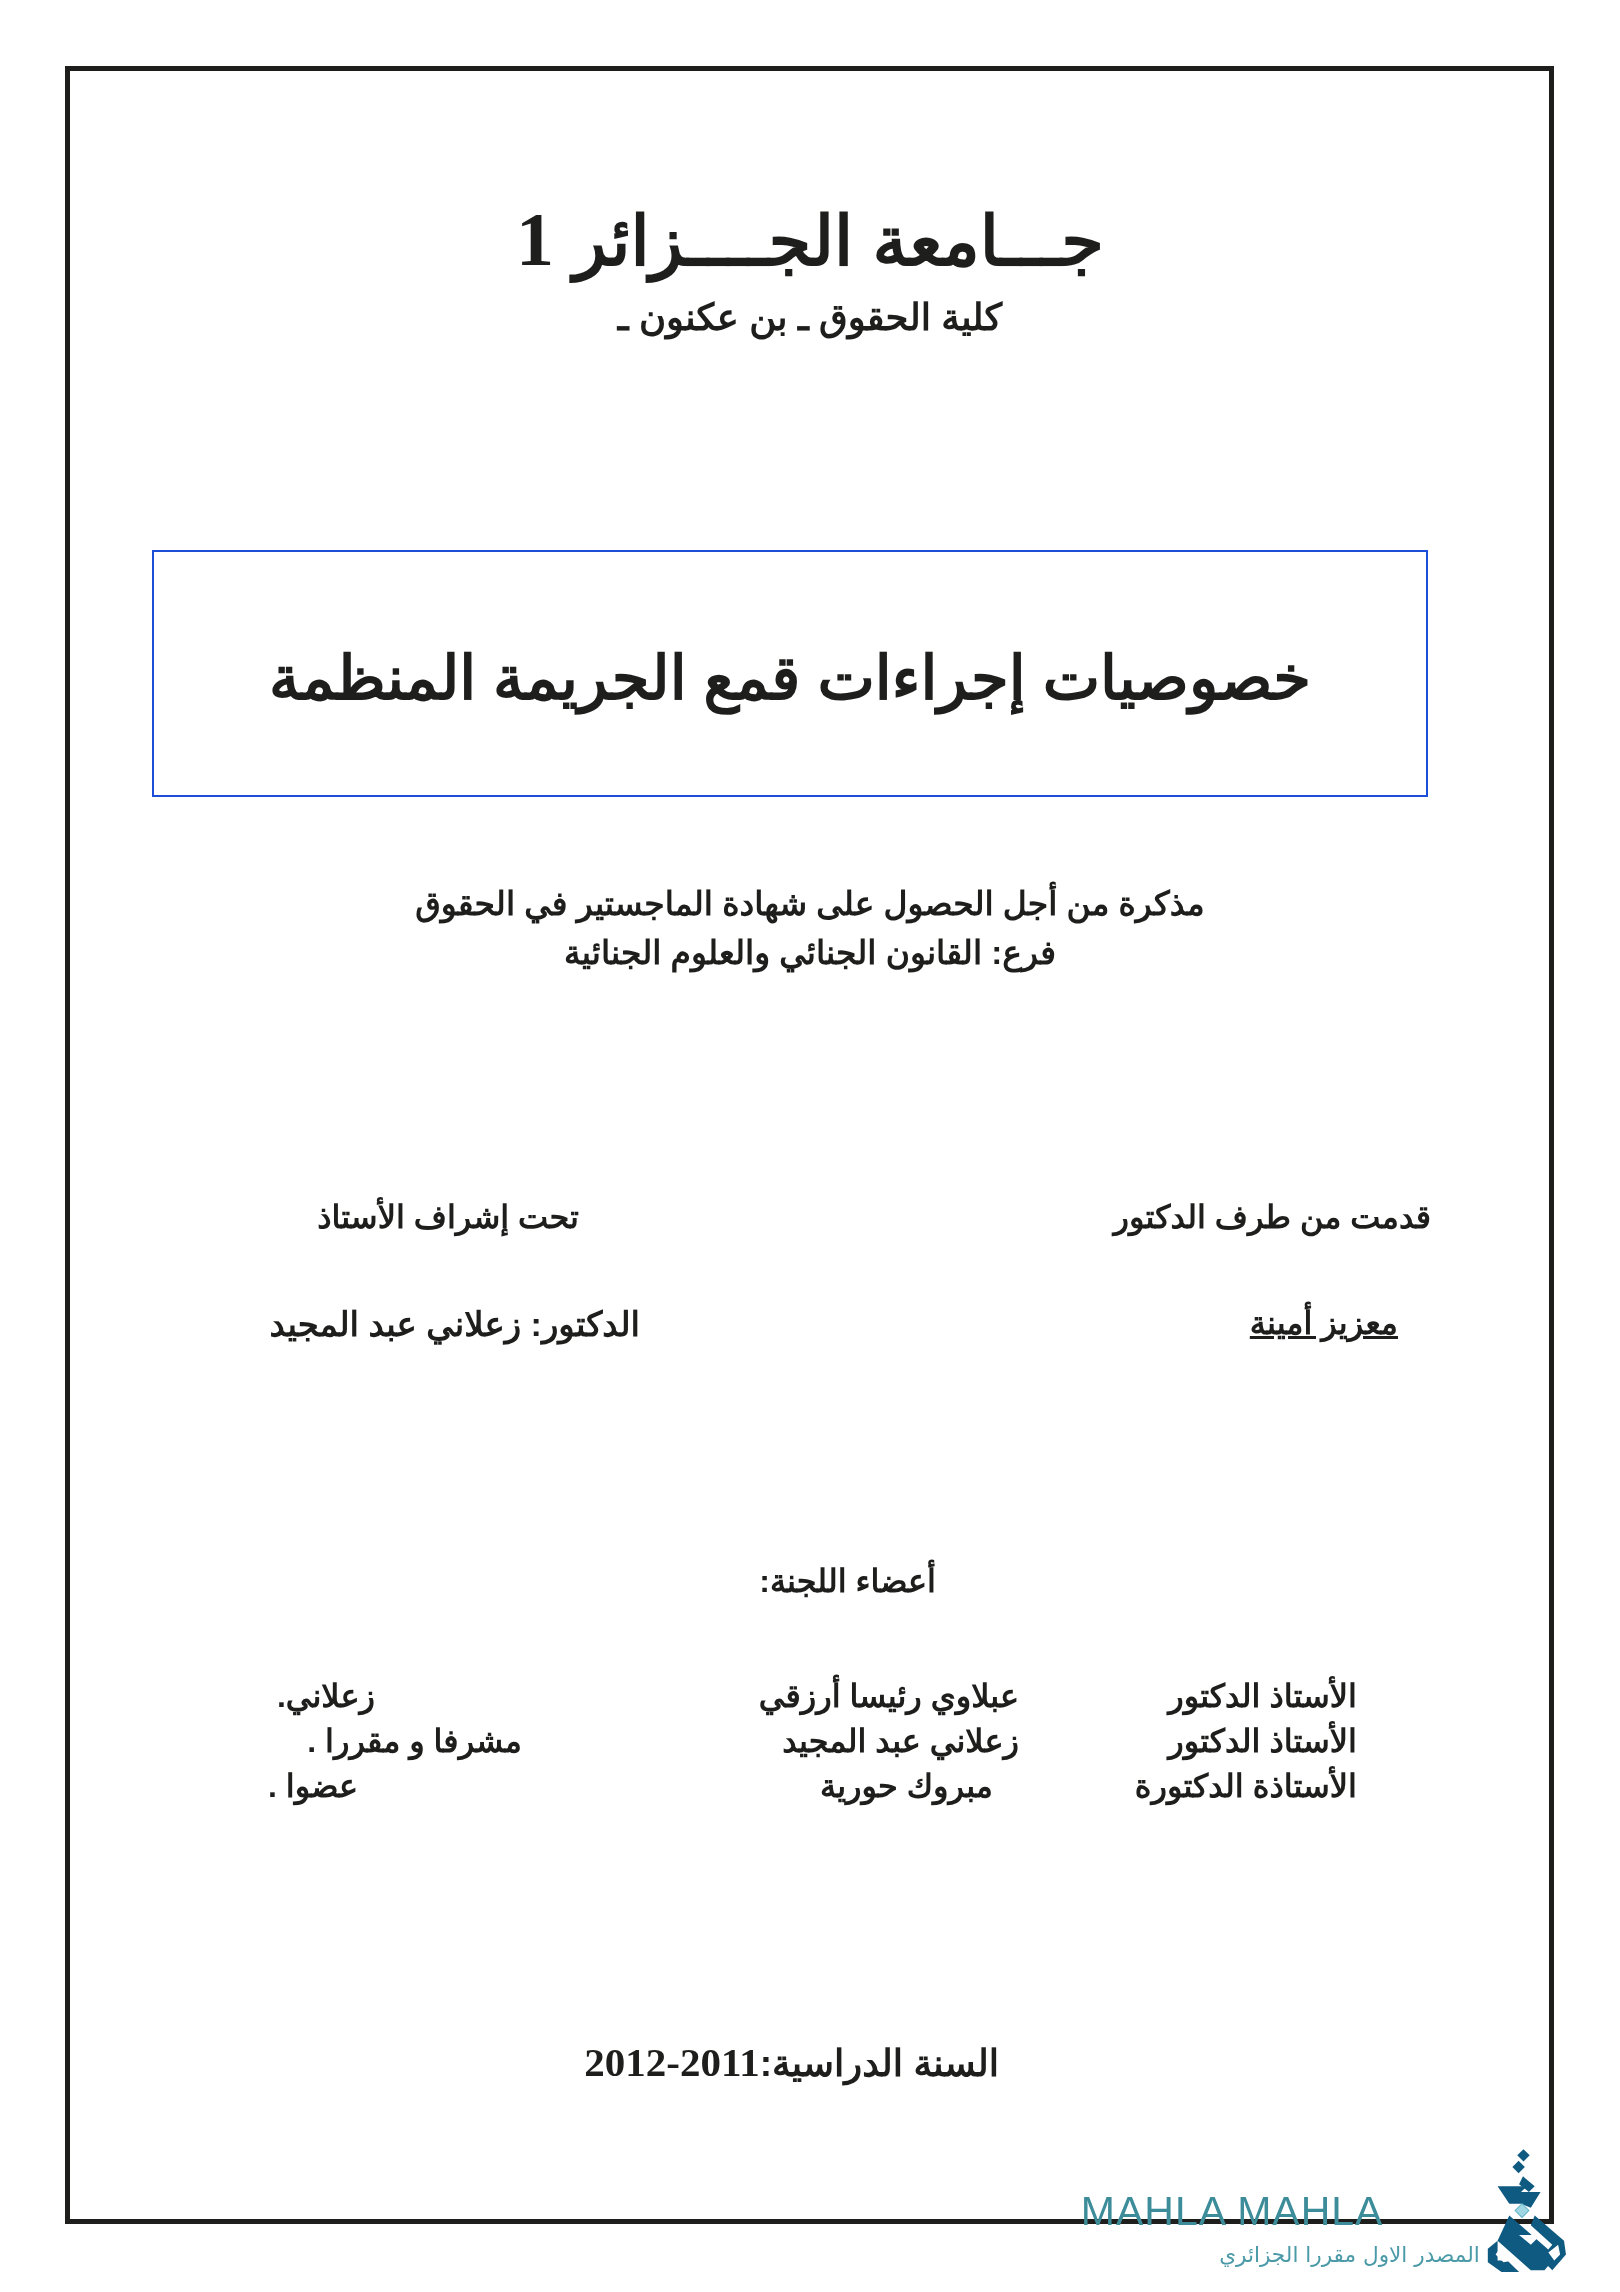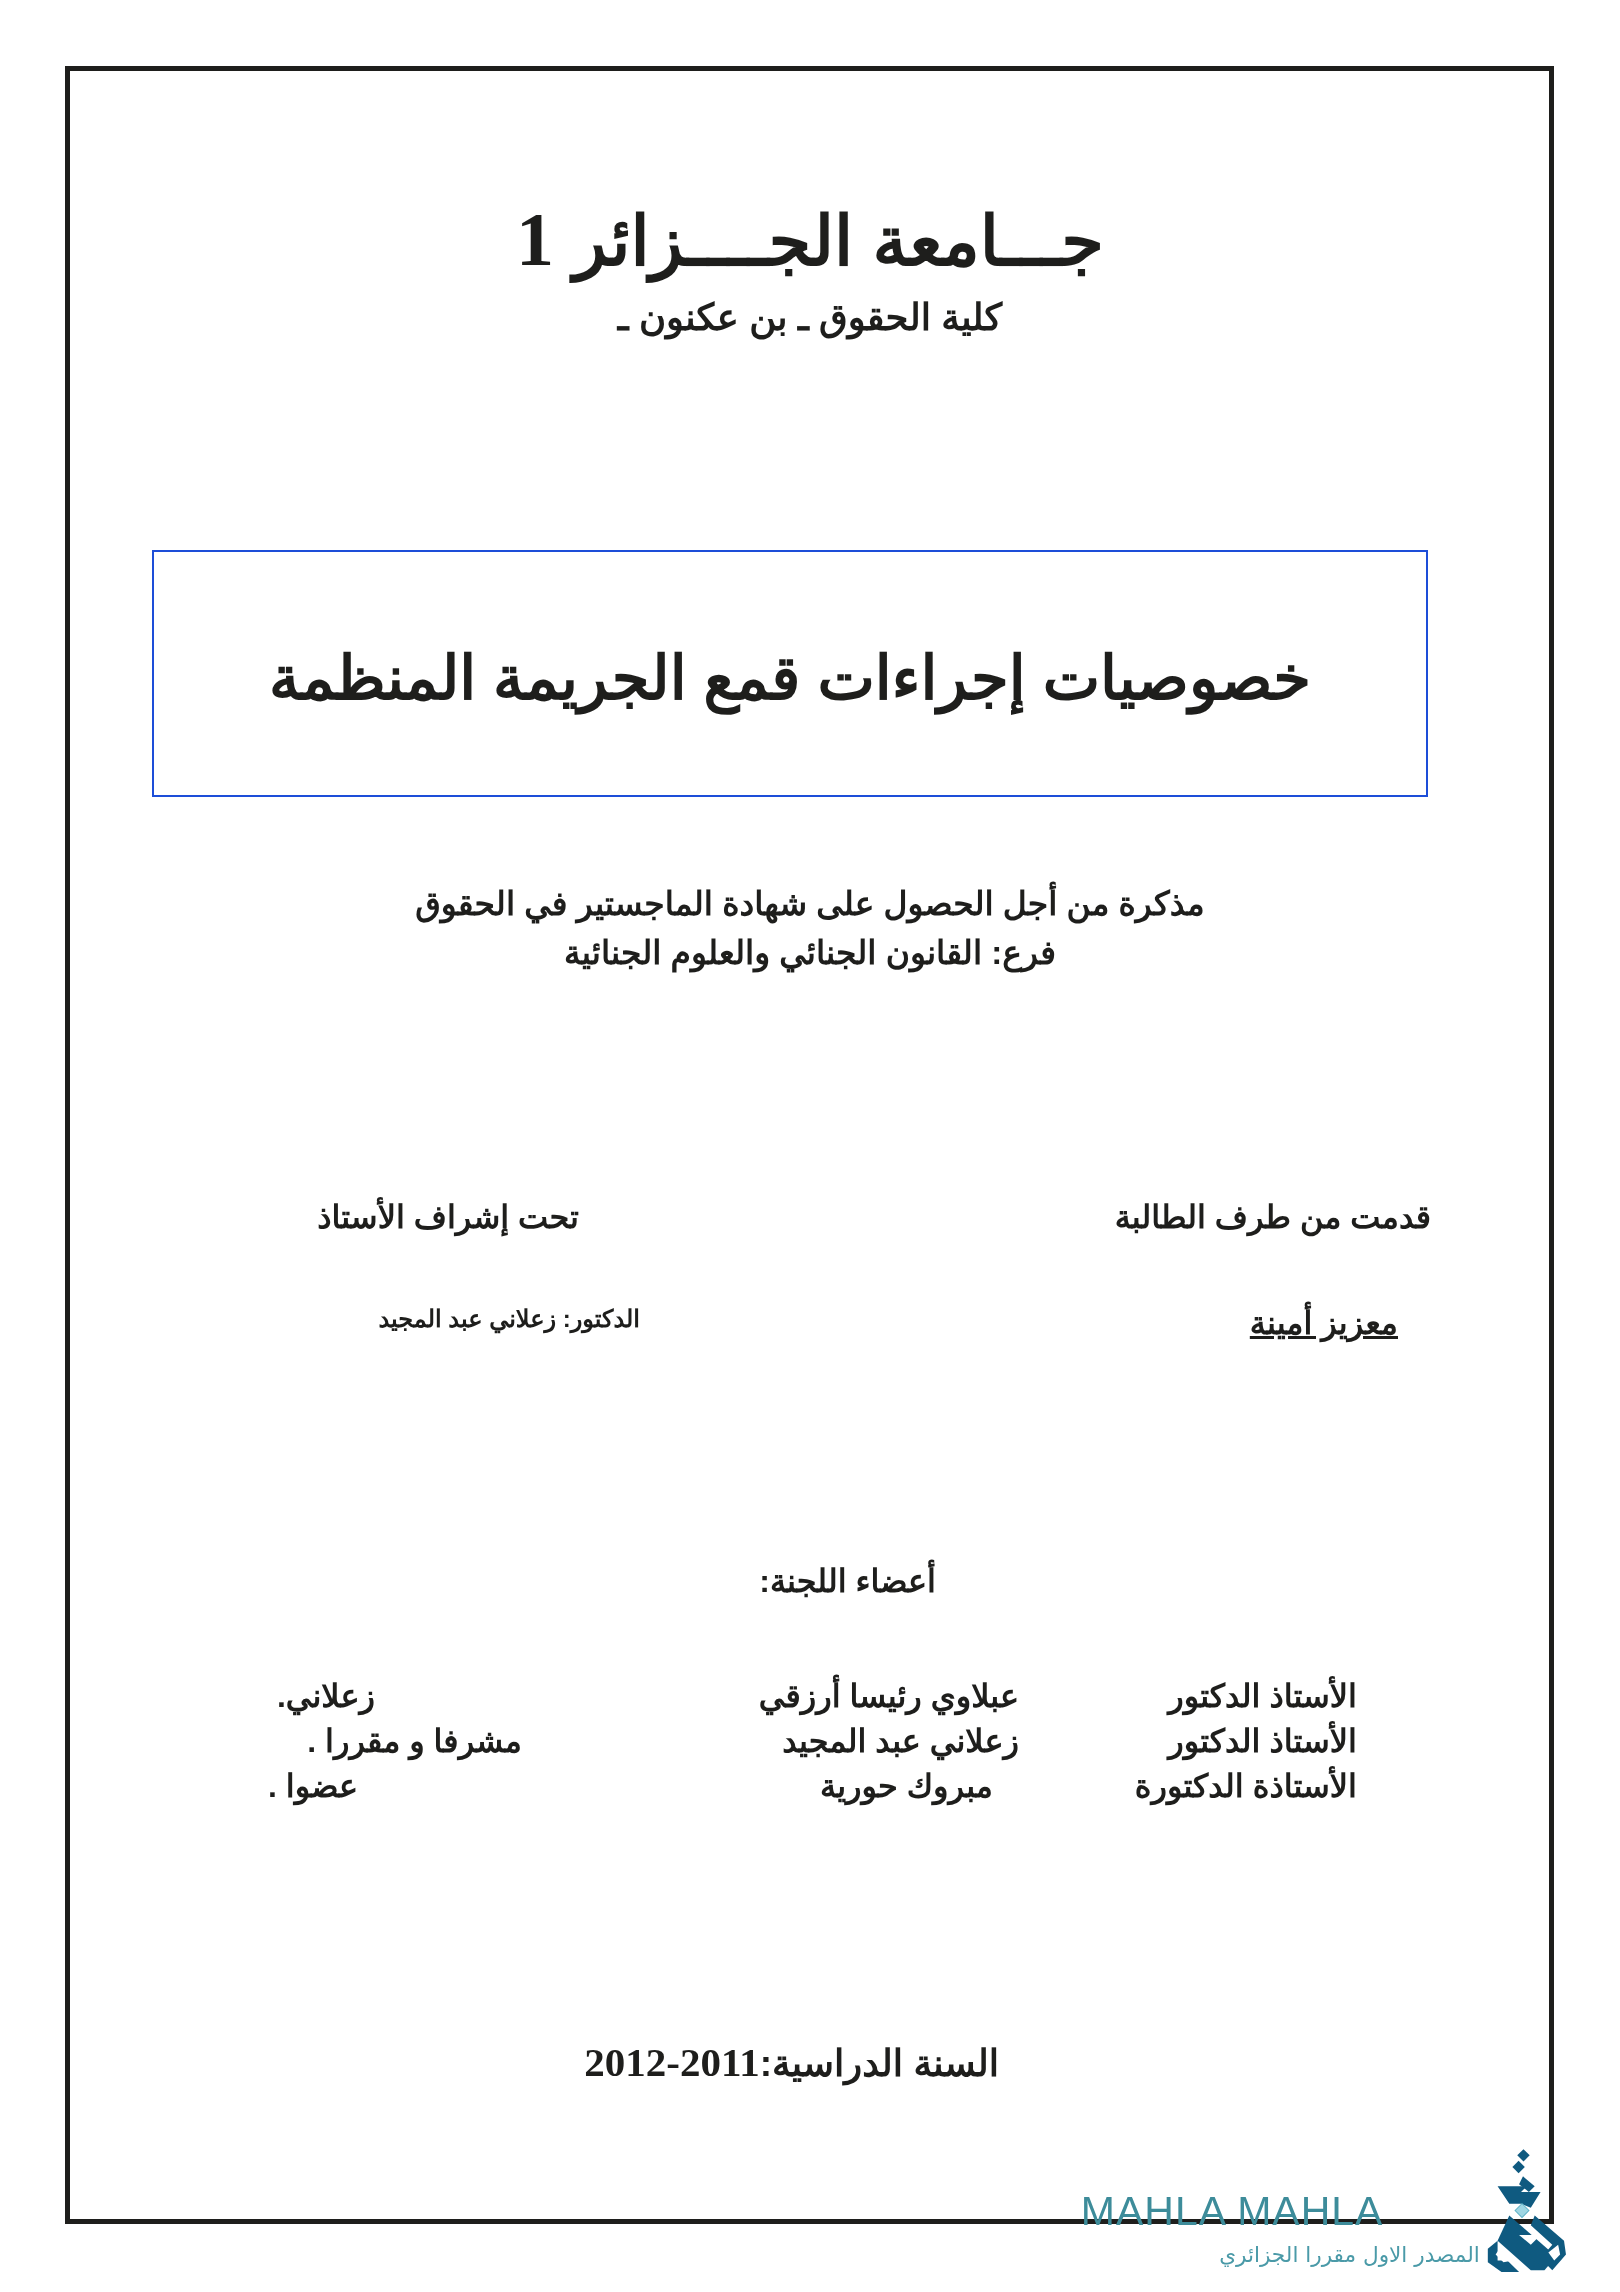--- a/index.html
+++ b/index.html
@@ -97,21 +97,21 @@
   .student-name {
     right: 222px;
     top: 1307px;
     font-size: 32px;
     font-family: "Liberation Sans", sans-serif;
     text-decoration: underline;
   }
   .supervisor-name {
     right: 980px;
     top: 1307px;
-    font-size: 24px;
+    font-size: 34px;
     font-family: "Liberation Sans", sans-serif;
   }
   .committee-heading {
     left: 676px;
     width: 260px;
     text-align: right;
     top: 1565px;
     font-size: 32px;
     font-family: "Liberation Sans", sans-serif;
   }
@@ -197,21 +197,21 @@
 </div>
 <div class="abs center-line faculty rtl">كلية الحقوق ـ بن عكنون ـ</div>
 
 <div class="title-box">
   <div class="thesis-title rtl">خصوصيات إجراءات قمع الجريمة المنظمة</div>
 </div>
 
 <div class="abs center-line degree-1 rtl">مذكرة من أجل الحصول على شهادة الماجستير في الحقوق</div>
 <div class="abs center-line degree-2 rtl">فرع: القانون الجنائي والعلوم الجنائية</div>
 
-<div class="abs label-right rtl">قدمت من طرف الطالبة</div>
+<div class="abs label-right rtl">قدمت من طرف الدكتور</div>
 <div class="abs label-left rtl">تحت إشراف الأستاذ</div>
 <div class="abs student-name rtl">معزيز أمينة</div>
 <div class="abs supervisor-name rtl">الدكتور: زعلاني عبد المجيد</div>
 
 <div class="abs committee-heading rtl">أعضاء اللجنة:</div>
 
 <div class="committee-row" style="top:1680px;">
   <span class="cell c-title rtl">الأستاذ الدكتور</span>
   <span class="cell c-name rtl">عبلاوي رئيسا أرزقي</span>
   <span class="cell c-role rtl">زعلاني.</span>

